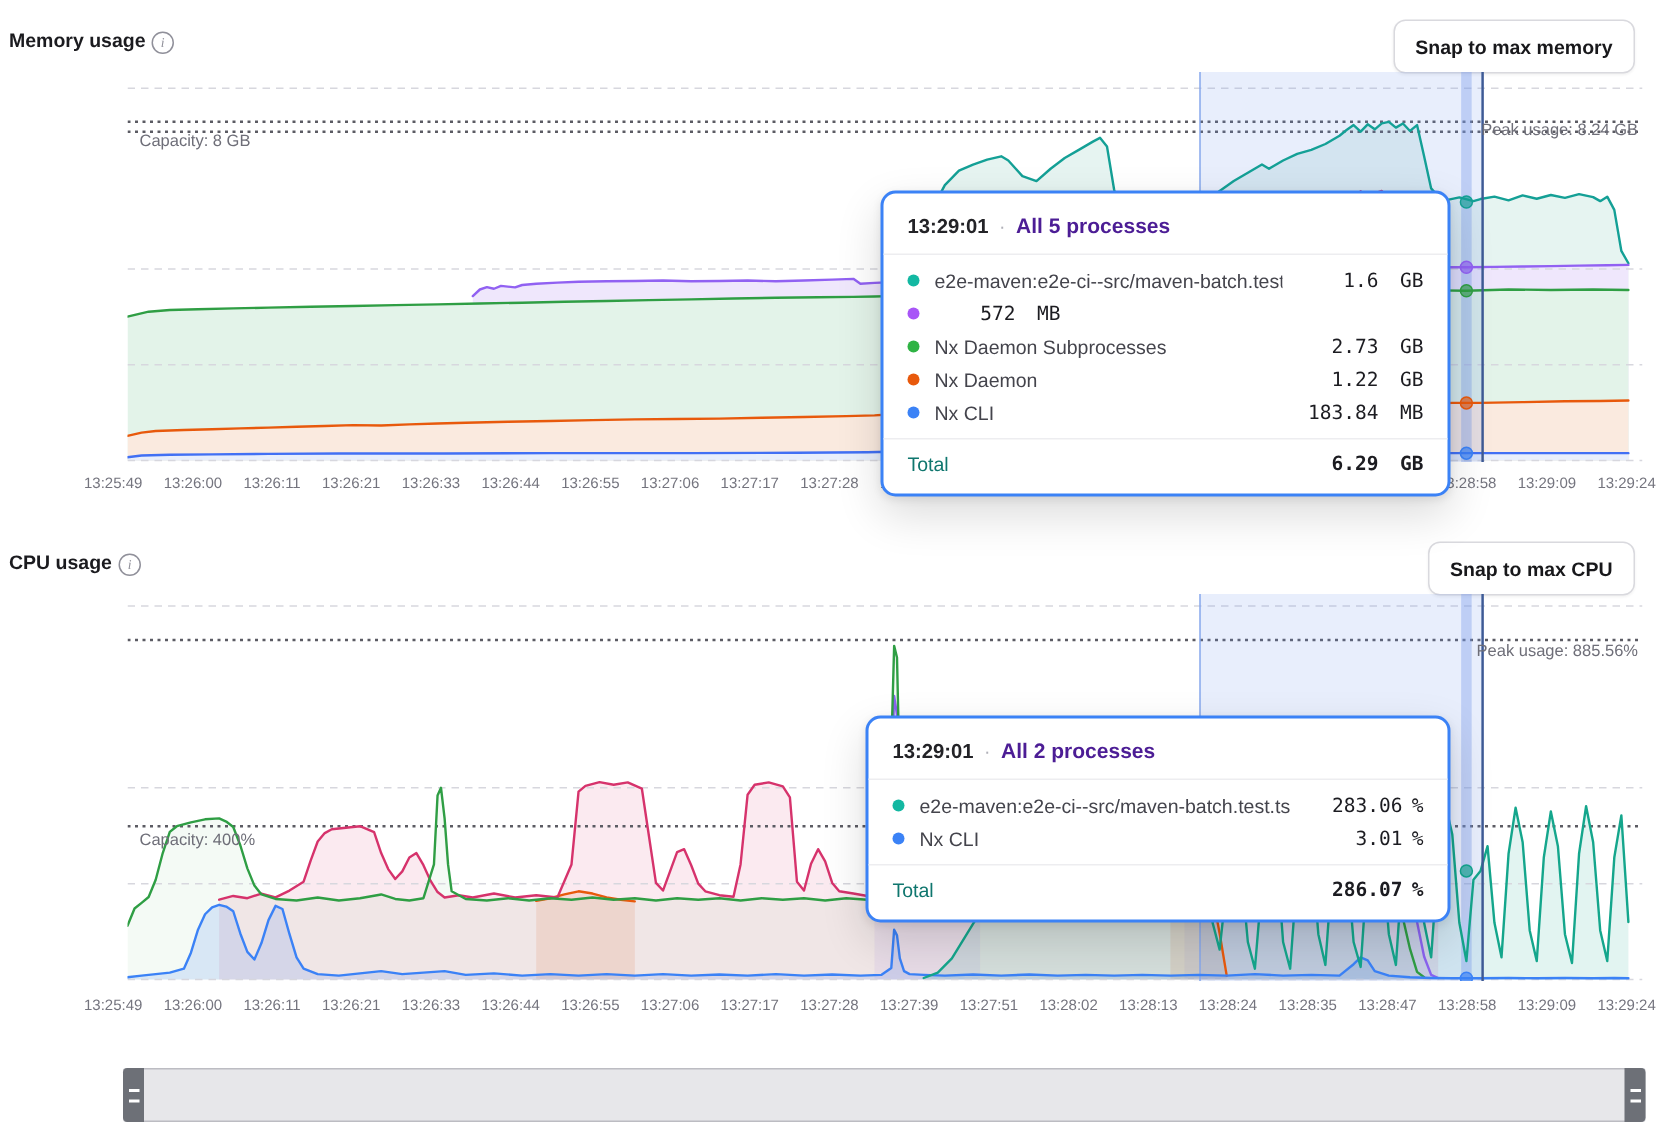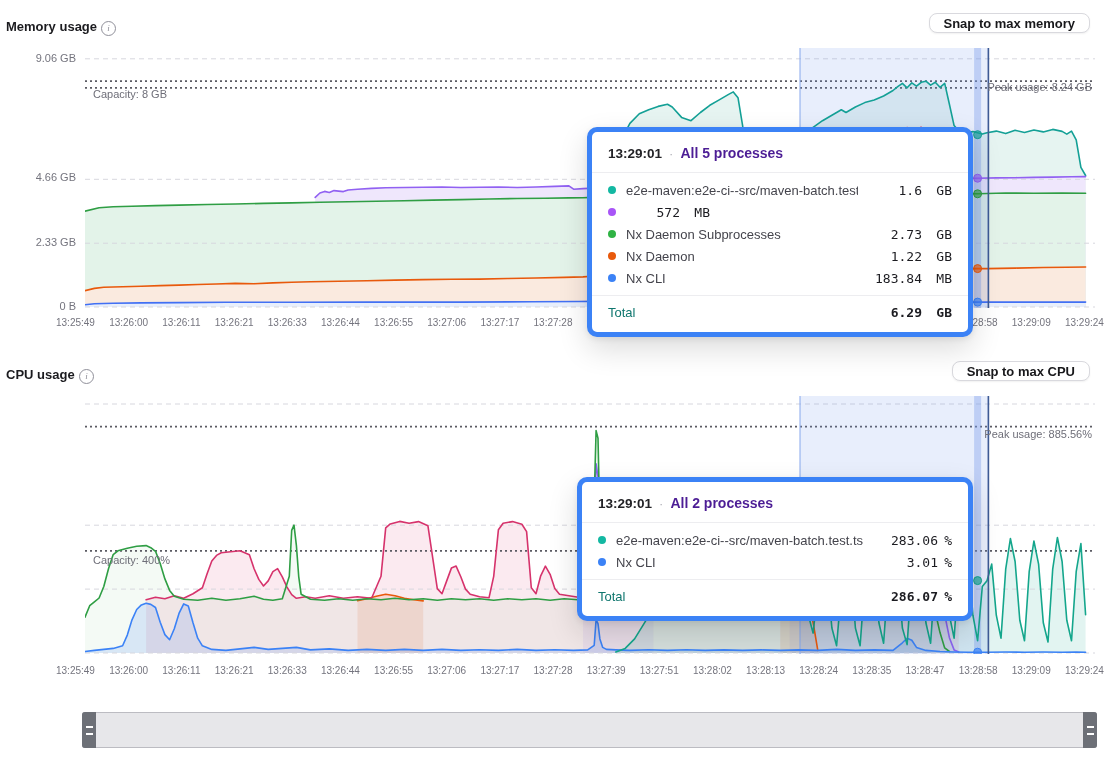--- a/index.html
+++ b/index.html
@@ -5,40 +5,40 @@
   html,body{margin:0;padding:0;background:#fff;}
   body{font-family:"Liberation Sans",sans-serif;}
   .stage{position:relative;width:1118px;height:761px;background:#fff;overflow:hidden;}
   .chart-title{position:absolute;font-size:13px;font-weight:700;color:#1b1b1f;}
   #mem-title{left:6px;top:19px;}
   #cpu-title{left:6px;top:367px;}
   .info-icon{position:absolute;width:13px;height:13px;border:1.2px solid #90909a;border-radius:50%;color:#90909a;
     font-size:9px;line-height:13px;text-align:center;font-family:"Liberation Serif",serif;font-style:italic;cursor:default;}
   #mem-info{left:101px;top:21px;}
   #cpu-info{left:79px;top:369px;}
-  .snap-btn{position:absolute;right:28px;height:20px;padding:0 14px;background:#fff;border:1px solid #d9d9de;
+  .snap-btn{position:absolute;right:28px;height:36px;padding:0 14px;background:#fff;border:1px solid #d9d9de;
     border-radius:8px;font-size:13px;font-weight:600;color:#18181b;box-shadow:0 1px 2px rgba(0,0,0,.06);
     cursor:pointer;font-family:inherit;}
   #mem-btn{top:13px;}
   #cpu-btn{top:361px;}
   .ytick-layer{position:absolute;left:0;top:0;width:76px;height:761px;pointer-events:none;}
   .ytick{position:absolute;right:0;font-size:11px;color:#74747e;white-space:nowrap;}
   .xticks{position:absolute;left:56px;width:1048px;display:flex;justify-content:space-between;
     font-size:10px;color:#74747e;}
   #mem-xticks{top:317px;}
   #cpu-xticks{top:665px;}
   svg.chart{position:absolute;left:85px;display:block;}
   #mem-svg{top:48px;}
   #cpu-svg{top:396px;}
   .thresh-label{position:absolute;font-size:11px;color:#6e6e78;white-space:nowrap;}
   #mem-cap{left:93px;top:88px;}
   #mem-peak{right:26px;top:81px;}
   #cpu-cap{left:93px;top:554px;}
   #cpu-peak{right:26px;top:428px;}
-  .tooltip{position:absolute;background:#fff;border:5px solid #3b82f6;border-radius:10px;
+  .tooltip{position:absolute;background:#fff;border:2px solid #3b82f6;border-radius:10px;
     box-shadow:0 12px 30px rgba(0,0,0,.14),0 2px 6px rgba(0,0,0,.08);z-index:5;}
   #mem-tooltip{left:587px;top:127px;width:376px;}
   #cpu-tooltip{left:577px;top:477px;width:386px;}
   .tt-header{display:flex;align-items:center;padding:13px 16px 11px;border-bottom:1px solid #ededf0;}
   .tt-time{font-size:13.5px;font-weight:700;color:#232327;}
   .tt-sep{color:#b0b0b8;margin:0 7px;font-size:13px;}
   .tt-sub{color:#4c1d95;font-size:14px;font-weight:bold;}
   .tt-body{padding:6px 16px;}
   .tt-row{display:flex;align-items:center;height:22px;font-size:13px;color:#44444c;}
   .dot{width:8px;height:8px;border-radius:50%;flex:0 0 8px;}
@@ -61,26 +61,20 @@
 </style>
 </head>
 <body>
 
 <div class="stage">
 
   <span class="chart-title" id="mem-title">Memory usage</span>
   <span class="info-icon" id="mem-info">i</span>
   <button class="snap-btn" id="mem-btn">Snap to max memory</button>
 
-  <div class="ytick-layer">
-      <span class="ytick" style="top: 52px;">9.06 GB</span>
-      <span class="ytick" style="top: 171px;">4.66 GB</span>
-      <span class="ytick" style="top: 236px;">2.33 GB</span>
-      <span class="ytick" style="top: 300px;">0 B</span>
-    </div>
   <svg class="chart" id="mem-svg" width="1010" height="260" viewBox="0 0 1010 260">
       <polygon points="526.1,133.0 530.8,113.8 535.5,93.2 544.9,75.4 554.3,65.8 563.7,61.7 573.1,58.4 582.5,56.2 587.2,59.0 596.6,69.4 606.0,72.7 615.4,64.5 624.8,57.3 634.2,51.9 643.6,46.4 648.3,43.9 653.0,49.7 657.7,78.2 662.4,96.8 667.1,105.6 676.5,106.7 690.6,102.8 704.7,96.8 718.7,87.5 728.1,79.3 737.5,72.7 746.9,67.2 756.3,61.7 761.0,64.5 770.4,59.0 779.8,54.6 789.2,51.9 798.6,48.0 808.0,42.5 812.7,38.7 817.4,35.4 822.1,39.8 826.8,34.9 831.5,38.2 836.2,34.3 840.9,33.2 845.6,37.1 850.3,34.3 855.0,39.3 859.7,35.4 864.4,56.2 869.1,77.6 873.8,83.1 878.5,85.6 887.9,83.6 897.3,86.1 902.0,84.7 911.3,83.1 920.7,85.6 930.1,82.3 939.5,84.5 948.9,82.0 958.3,83.9 967.7,81.4 977.1,83.4 981.8,86.1 986.5,83.1 991.2,91.9 995.9,119.3 1000.6,127.5 1000.6,259 526.1,259" fill="#e6f4f1"></polygon>
       <polygon points="559.0,137.1 582.5,135.7 610.7,134.3 638.9,133.0 667.1,131.3 695.3,129.7 723.4,128.0 751.6,126.1 775.1,124.7 789.2,123.4 798.6,121.5 803.3,112.4 808.0,93.2 812.7,80.9 817.4,86.4 822.1,79.5 826.8,85.0 831.5,80.9 836.2,79.3 840.9,84.7 845.6,80.9 850.3,89.1 855.0,105.6 859.7,119.3 864.4,126.1 864.4,259 559.0,259" fill="#fcebf1"></polygon>
       <polygon points="230.2,149.4 234.9,145.0 239.6,143.4 244.3,144.5 249.0,142.6 258.4,143.6 263.1,142.0 272.5,141.2 286.6,140.4 300.7,139.8 319.4,139.5 338.2,139.3 357.0,139.0 375.8,139.5 394.6,139.3 413.4,139.0 432.2,139.5 451.0,139.0 469.8,138.4 483.9,137.9 488.6,141.2 498.0,140.6 516.7,139.8 535.5,139.0 554.3,138.2 582.5,137.3 610.7,136.2 638.9,135.2 667.1,134.1 695.3,133.0 723.4,131.9 751.6,131.0 770.4,130.5 789.2,129.9 808.0,129.4 826.8,128.8 845.6,129.1 864.4,129.7 873.8,130.2 892.6,130.2 911.3,129.9 930.1,129.7 948.9,129.4 967.7,129.1 986.5,128.8 1000.6,128.6 1000.6,259 230.2,259" fill="#efe7fc"></polygon>
       <polygon points="0.0,163.1 14.1,159.8 28.2,158.7 47.0,158.2 70.5,157.6 94.0,157.1 122.1,156.5 150.3,156.0 178.5,155.4 206.7,154.9 234.9,154.3 263.1,153.8 291.3,153.2 319.4,152.7 347.6,152.1 375.8,151.6 404.0,151.0 432.2,150.5 460.4,150.2 483.9,149.9 498.0,149.7 507.3,149.4 516.7,154.3 526.1,154.9 544.9,154.3 573.1,153.8 601.3,153.2 629.5,152.7 657.7,152.1 685.9,151.6 714.0,151.0 742.2,150.5 770.4,149.9 798.6,149.4 817.4,147.2 826.8,144.5 831.5,142.3 836.2,145.0 845.6,146.1 859.7,145.3 873.8,145.6 892.6,145.8 920.7,145.0 948.9,145.3 977.1,145.0 1000.6,145.3 1000.6,259 0.0,259" fill="#e3f3e9"></polygon>
       <polygon points="0.0,242.6 9.4,240.4 18.8,239.3 37.6,238.7 56.4,238.2 75.2,237.6 94.0,237.1 112.7,236.5 131.5,236.0 150.3,235.4 169.1,235.7 187.9,234.9 206.7,234.3 225.5,233.8 253.7,233.2 281.9,232.7 310.0,232.1 338.2,231.6 366.4,231.3 394.6,231.1 422.8,230.5 451.0,230.0 479.2,229.4 498.0,228.9 507.3,228.3 516.7,232.1 535.5,231.6 563.7,231.1 601.3,230.5 638.9,230.0 676.5,229.4 714.0,228.9 751.6,228.3 789.2,227.5 808.0,226.1 826.8,223.4 845.6,221.7 864.4,221.2 883.2,220.6 902.0,220.6 930.1,220.1 958.3,219.5 981.8,219.3 1000.6,219.0 1000.6,259 0.0,259" fill="#faeadf"></polygon>
       <polygon points="0.0,256.8 9.4,255.7 28.2,255.2 56.4,254.9 94.0,254.6 140.9,254.3 211.4,254.3 281.9,254.1 375.8,254.1 446.3,253.8 493.3,253.5 507.3,253.2 516.7,255.4 540.2,255.2 610.7,254.9 704.7,254.6 798.6,254.3 869.1,254.1 939.5,254.1 1000.6,254.1 1000.6,259 0.0,259" fill="#e8effc"></polygon>
       <line x1="0" x2="1010" y1="10.8" y2="10.8" stroke="#d7d7de" stroke-dasharray="5 4"></line>
       <line x1="0" x2="1010" y1="131.3" y2="131.3" stroke="#d7d7de" stroke-dasharray="5 4"></line>
       <line x1="0" x2="1010" y1="195.2" y2="195.2" stroke="#d7d7de" stroke-dasharray="5 4"></line>

